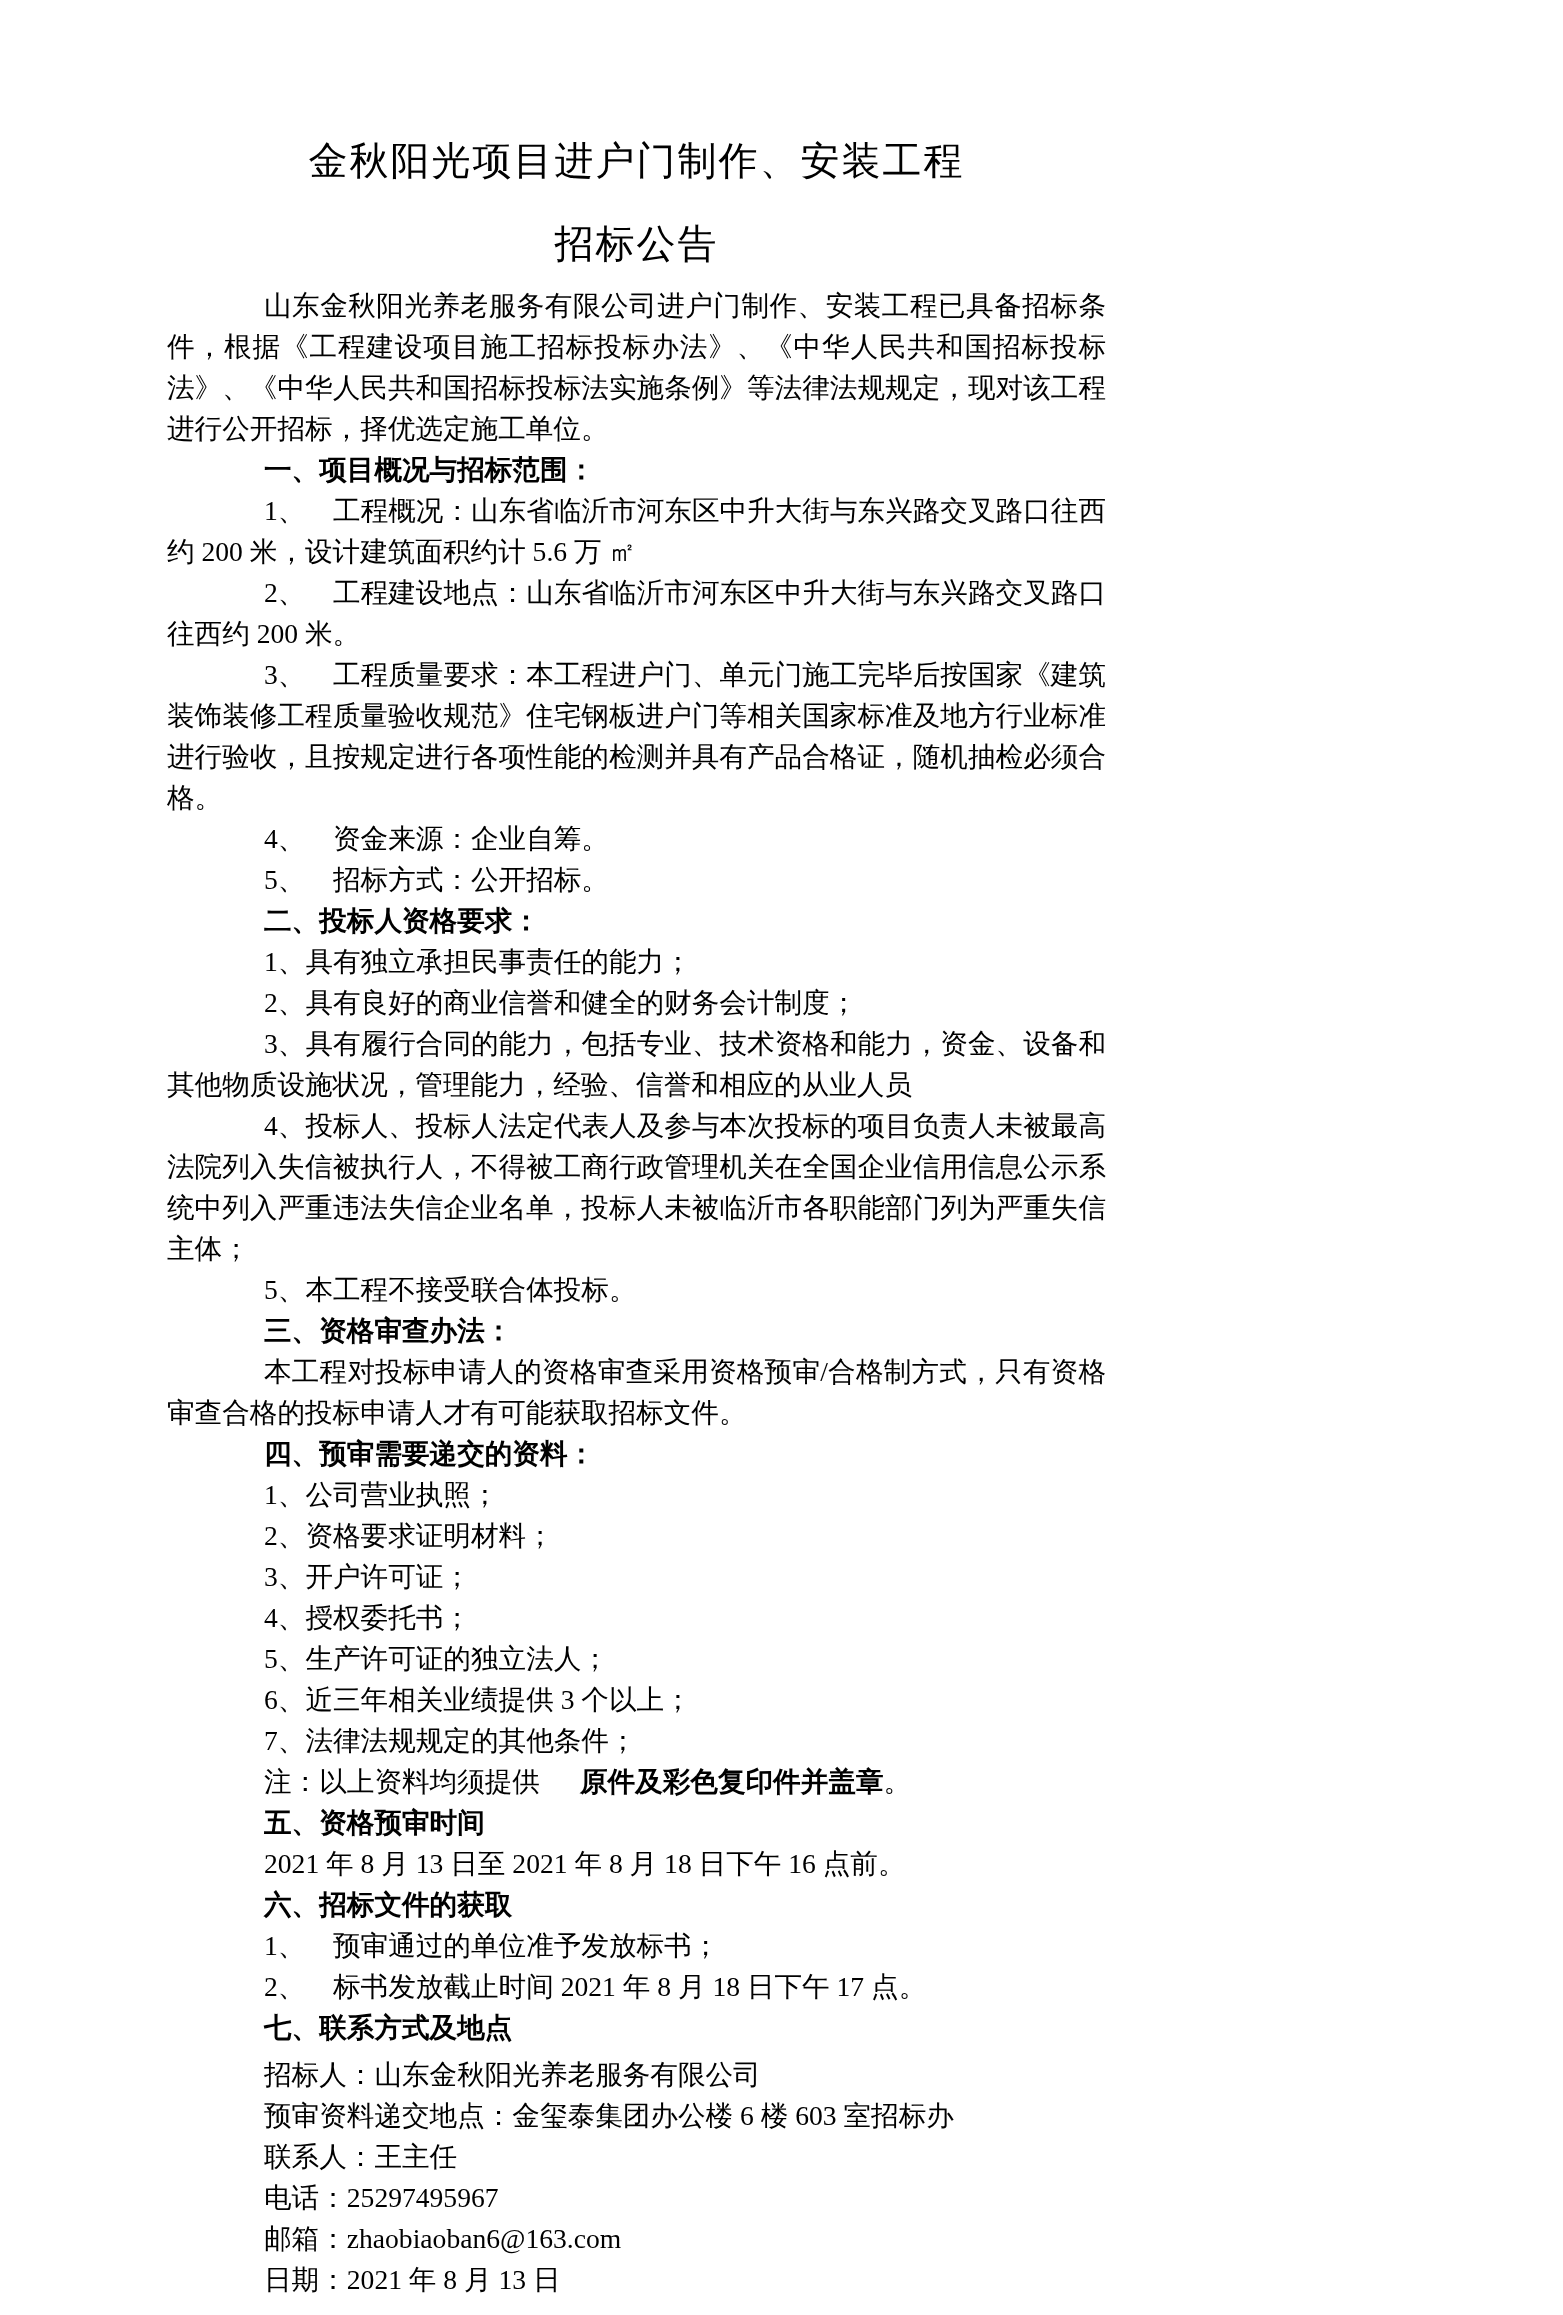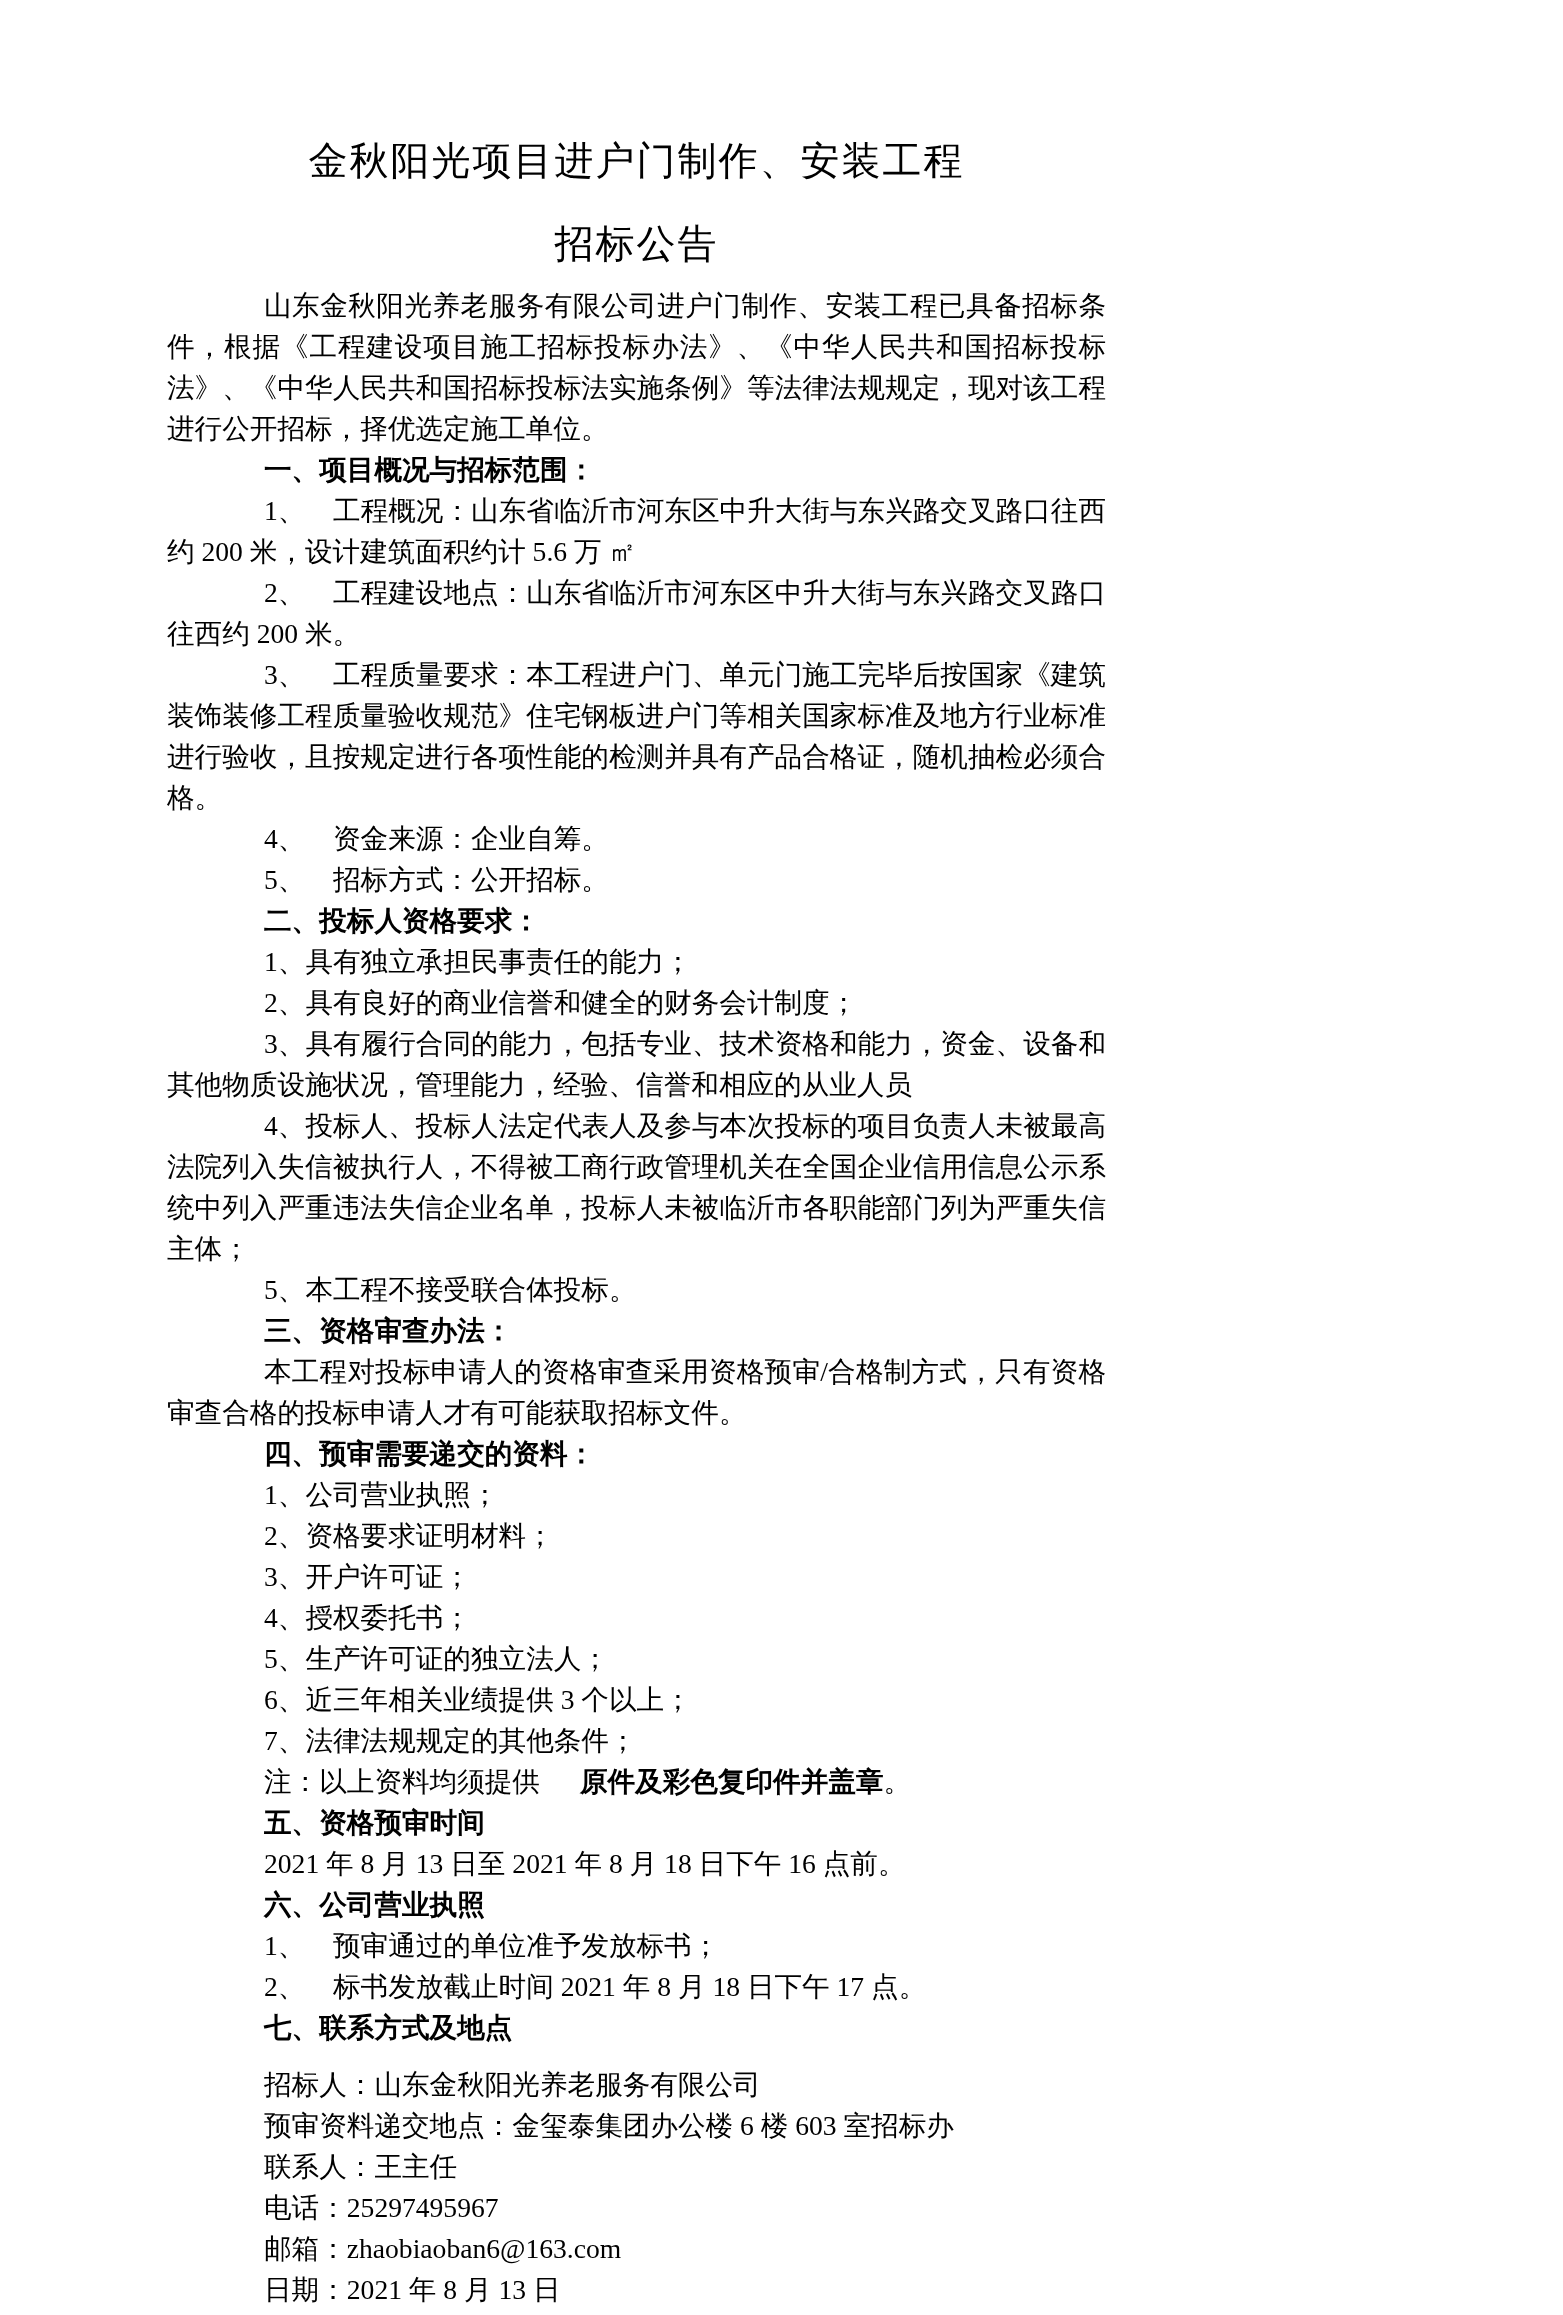--- a/index.html
+++ b/index.html
@@ -43,21 +43,21 @@
     line-height: 41px;
     text-align: justify;
     text-align-last: left;
     text-indent: 97px;
     word-break: break-all;
   }
   .heading {
     font-weight: bold;
   }
   .contact {
-    margin-top: 16px;
+    margin-top: 6px;
   }
   .para b {
     font-weight: bold;
     margin-left: 40px;
   }
 </style>
 </head>
 <body>
 
 <div class="page">
@@ -90,21 +90,21 @@
   <p class="para">3、开户许可证；</p>
   <p class="para">4、授权委托书；</p>
   <p class="para">5、生产许可证的独立法人；</p>
   <p class="para">6、近三年相关业绩提供 3 个以上；</p>
   <p class="para">7、法律法规规定的其他条件；</p>
   <p class="para"><span>注：以上资料均须提供</span><b>原件及彩色复印件并盖章</b><span>。</span></p>
 
   <p class="para heading">五、资格预审时间</p>
   <p class="para">2021 年 8 月 13 日至 2021 年 8 月 18 日下午 16 点前。</p>
 
-  <p class="para heading">六、公司营业执照</p>
+  <p class="para heading">六、招标文件的获取</p>
   <p class="para">1、　预审通过的单位准予发放标书；</p>
   <p class="para">2、　标书发放截止时间 2021 年 8 月 18 日下午 17 点。</p>
 
   <p class="para heading">七、联系方式及地点</p>
   <div class="contact">
     <p class="para">招标人：山东金秋阳光养老服务有限公司</p>
     <p class="para">预审资料递交地点：金玺泰集团办公楼 6 楼 603 室招标办</p>
     <p class="para">联系人：王主任</p>
     <p class="para">电话：25297495967</p>
     <p class="para">邮箱：zhaobiaoban6@163.com</p>

